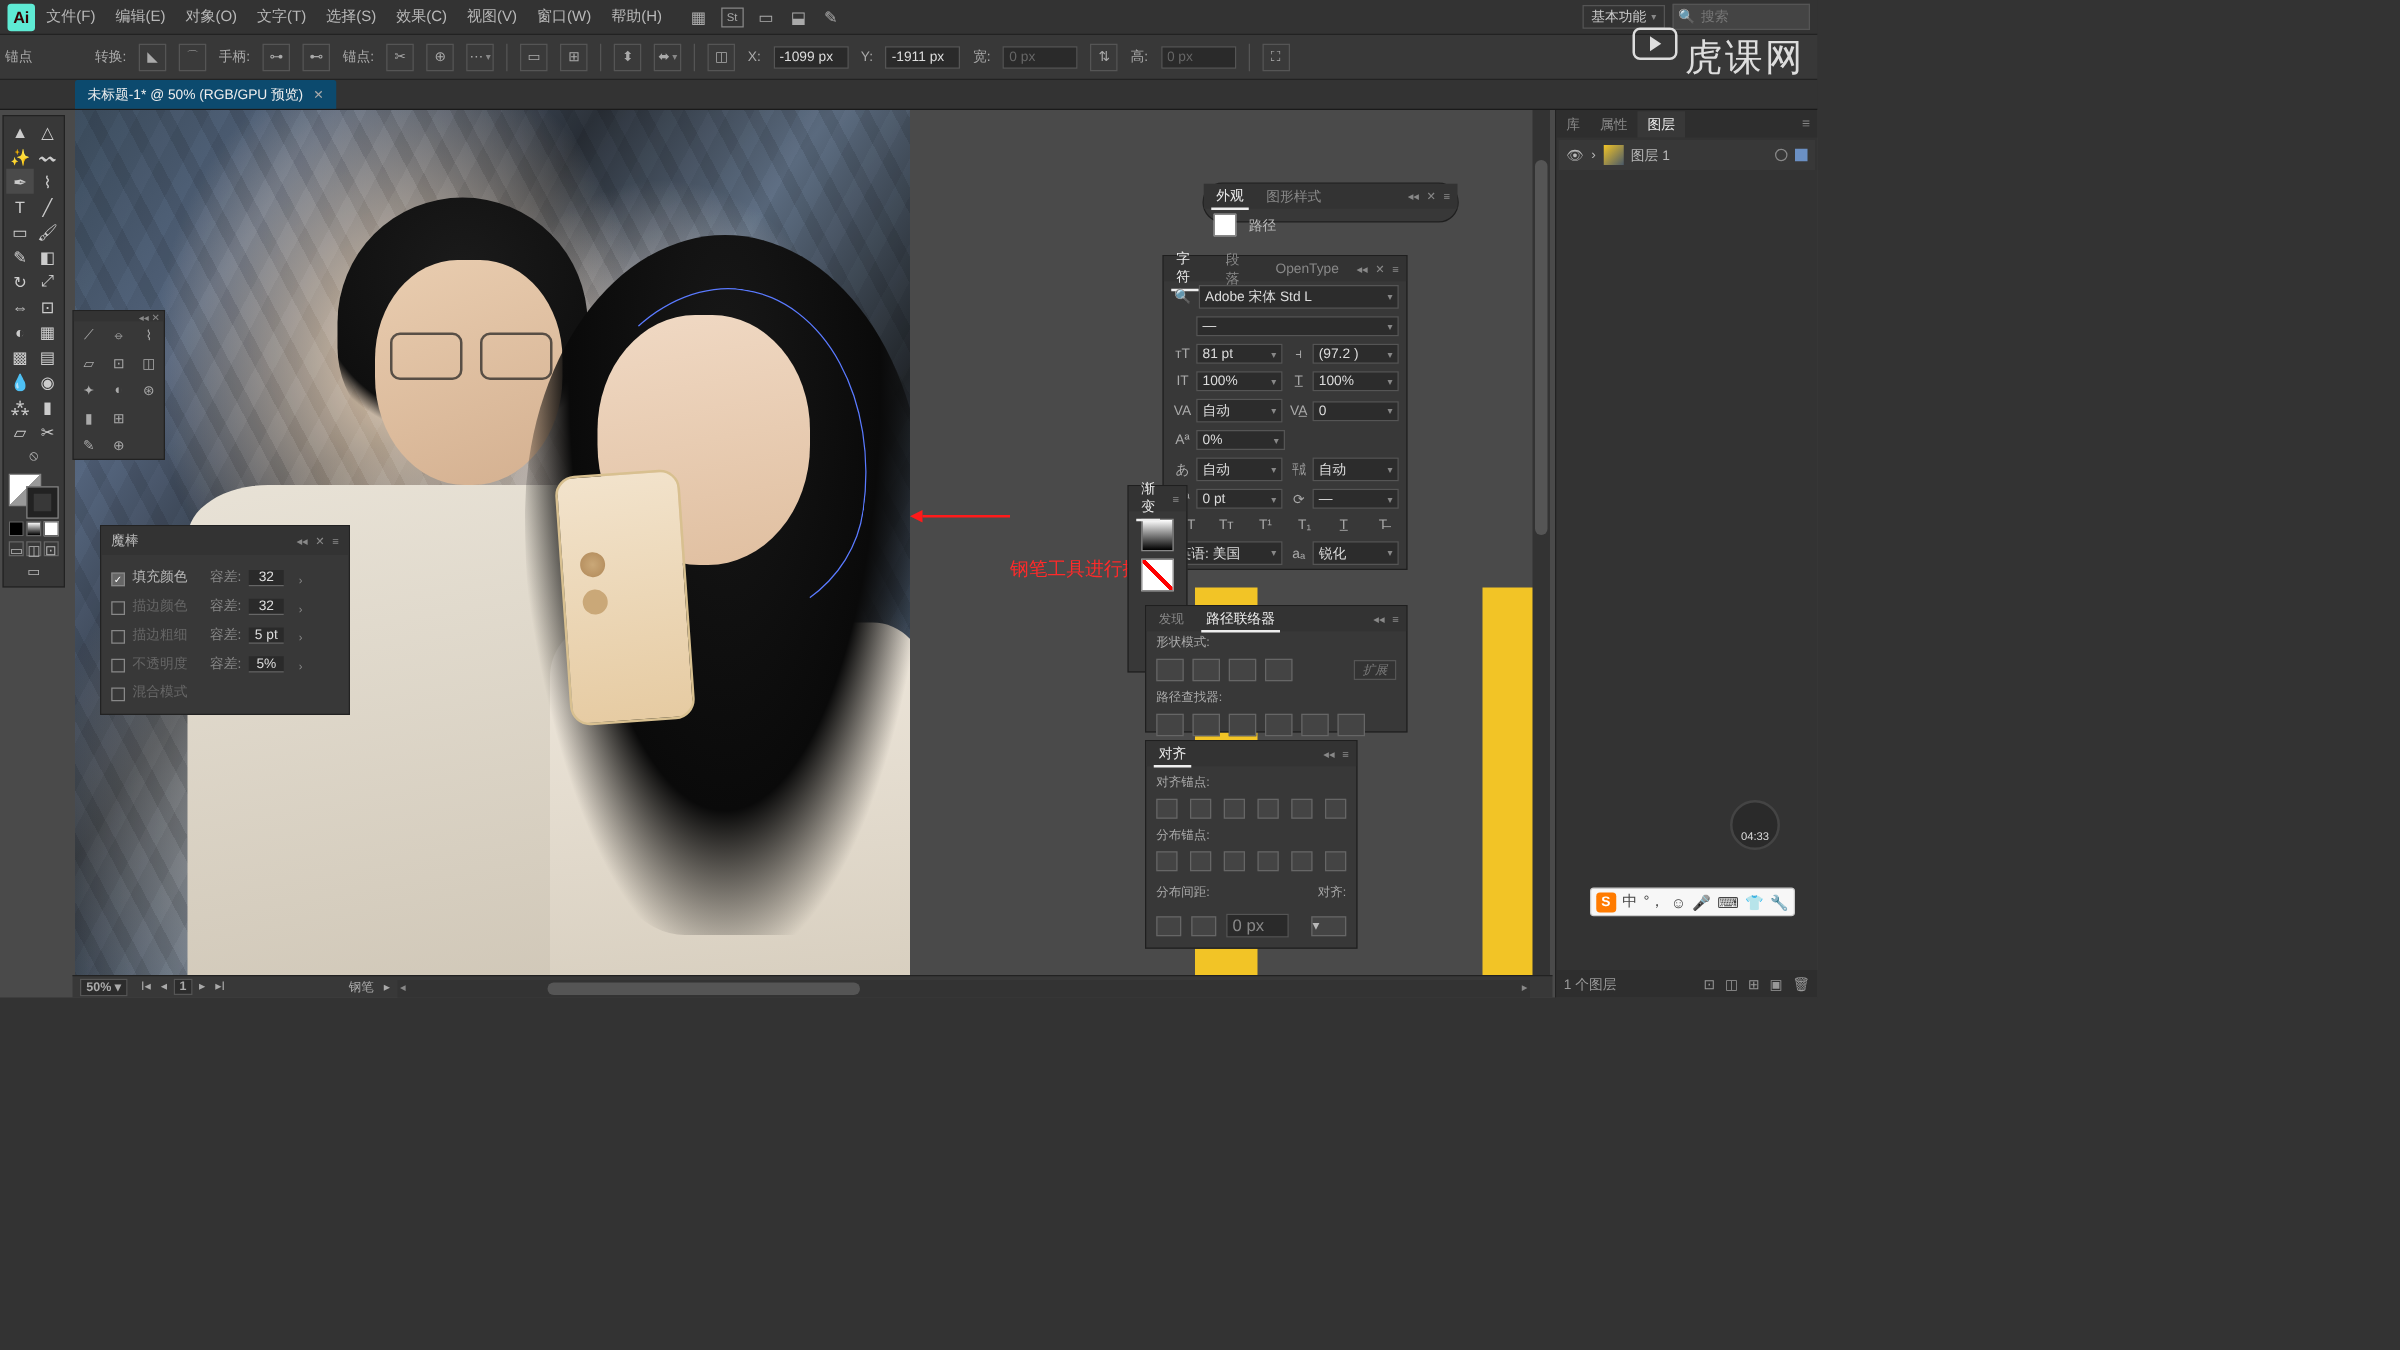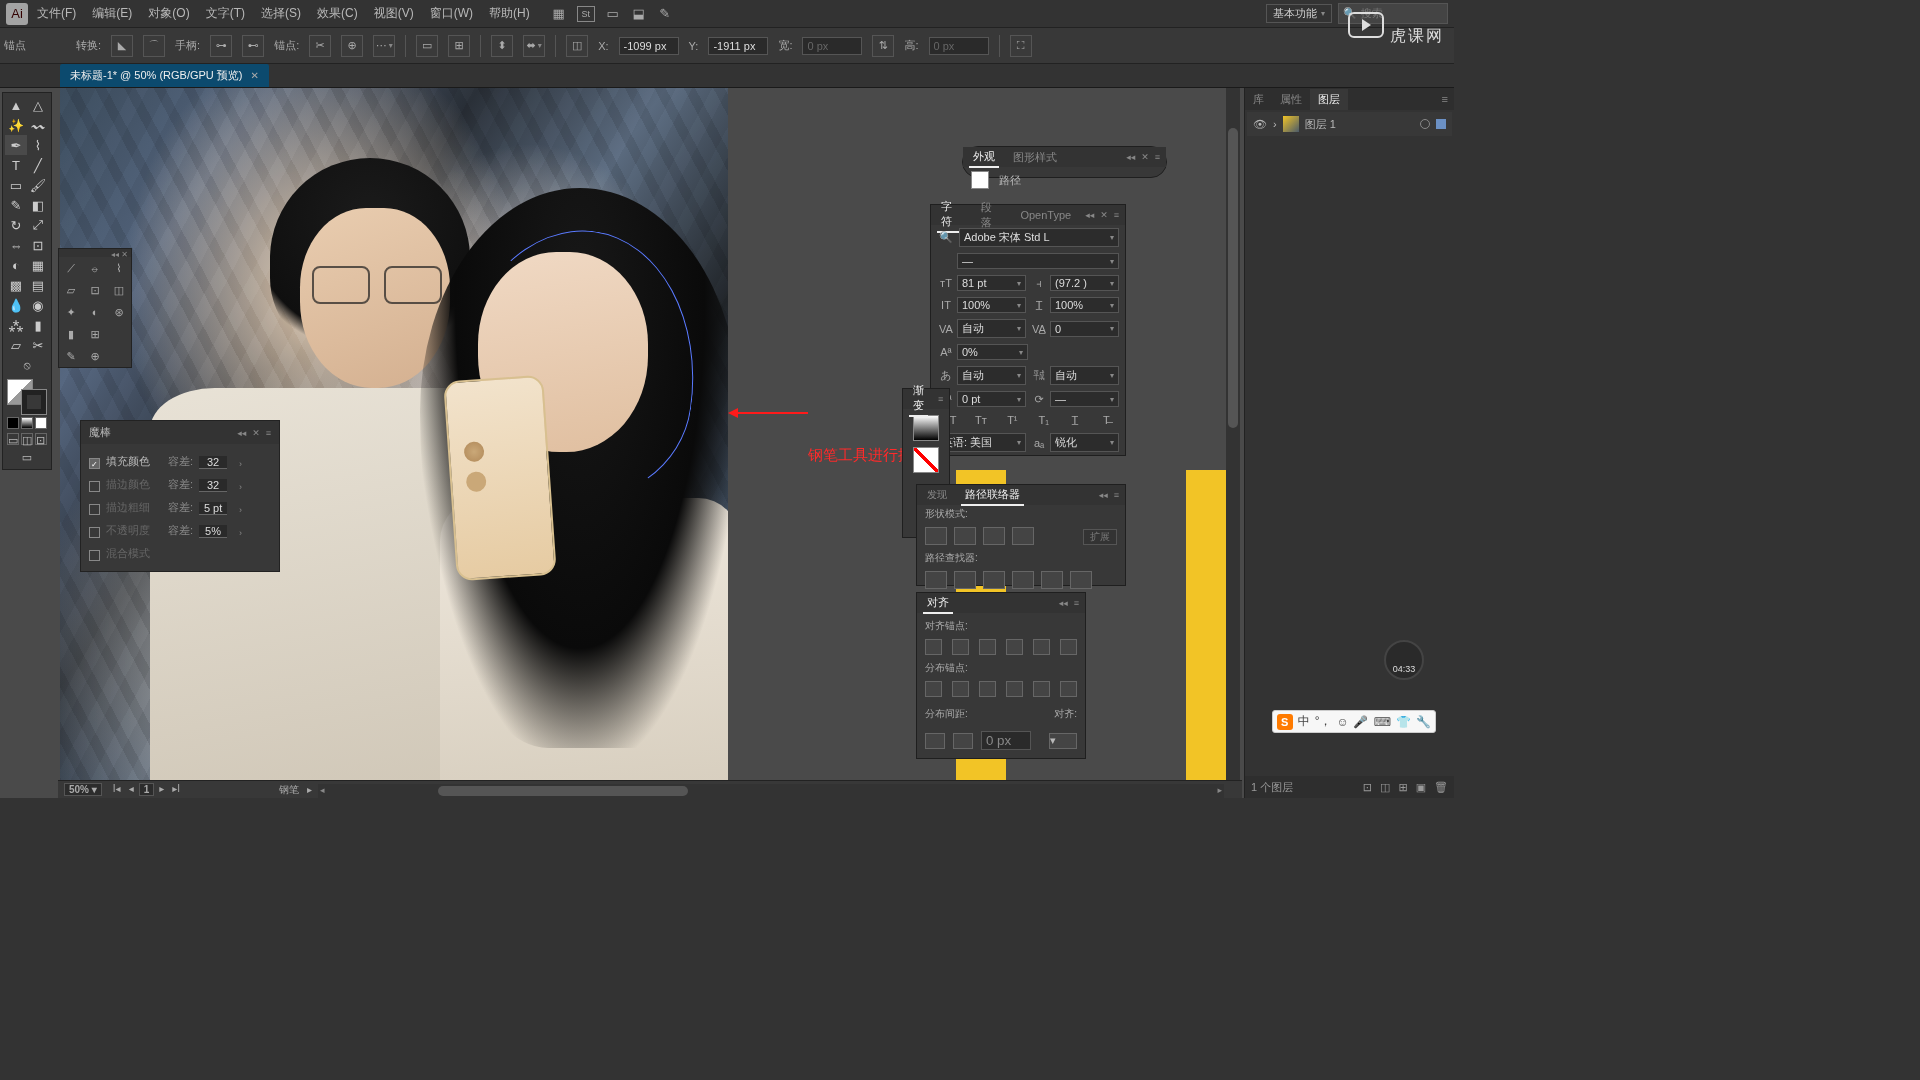--- a/index.html
+++ b/index.html
@@ -1,18 +1,18 @@
 <!DOCTYPE html>
 <html><head>
 <meta charset="utf-8">
 <style>
 * { margin: 0; padding: 0; box-sizing: border-box; font-family: "Microsoft YaHei", Arial, sans-serif; }
 body { background: #333333; color: #b8b8b8; font-size: 11px; overflow: hidden; width: 1454px; height: 816px; position: relative; }
 .menubar { height: 28px; background: #333; display: flex; align-items: center; padding: 0 6px; gap: 2px; border-bottom: 1px solid #222; }
-.menubar .logo { width: 22px; height: 22px; background: #a3a3a3; color: #330000; font-weight: normal; display: flex; align-items: center; justify-content: center; border-radius: 3px; font-size: 13px; }
+.menubar .logo { width: 22px; height: 22px; background: #5eead4; color: #330000; font-weight: bold; display: flex; align-items: center; justify-content: center; border-radius: 3px; font-size: 13px; }
 .menubar .menu-item { padding: 3px 7px; cursor: pointer; font-size: 12px; }
 .menubar .toolbar-icons { display: flex; gap: 10px; margin-left: 12px; }
 .menubar .toolbar-icons .ti { width: 16px; height: 16px; display: flex; align-items: center; justify-content: center; font-size: 13px; color: #aaa; }
 .menubar .spacer { flex: 1; }
 .menubar .right-controls { display: flex; align-items: center; gap: 6px; }
 .dropdown { background: #333; border: 1px solid #555; padding: 1px 6px; font-size: 11px; display: inline-flex; align-items: center; gap: 4px; color:#ccc;}
 .dropdown::after { content:"▾"; font-size: 8px; color:#888;}
 .search-box { background: #444; border: 1px solid #555; padding: 2px 4px; width: 110px; color:#888; display:flex; align-items:center; gap:4px;}
 
 .controlbar { height: 36px; background: #383838; display: flex; align-items: center; padding: 0 4px; gap: 10px; border-bottom: 1px solid #222; font-size:11px;}
@@ -112,21 +112,21 @@
 #char-panel .tt-row { display:flex; gap:6px; padding:4px 6px; color:#aaa;}
 #char-panel .tt-row span { flex:1; text-align:center; font-size:11px;}
 
 #gradient-panel { left:902px; top:300px; width:48px; height:150px;}
 #gradient-panel .titlebar { writing-mode:horizontal-tb;}
 #gradient-panel .gsw { width:26px; height:26px; margin:6px auto; background:linear-gradient(180deg,#fff,#000); border:1px solid #888;}
 #gradient-panel .gfs { width:26px; height:26px; margin:4px auto; background:#fff; border:1px solid #888; position:relative;}
 #gradient-panel .gfs::after { content:""; position:absolute; inset:0; background:linear-gradient(45deg,transparent 45%,#f00 45%,#f00 55%,transparent 55%);}
 
 #pathfinder-panel { left:916px; top:396px; width:210px; height:102px;}
-#pathfinder-panel .pf-row { display:flex; gap:7px; padding:4px 8px; align-items:flex-end;}
+#pathfinder-panel .pf-row { display:flex; gap:7px; padding:4px 8px; align-items:center;font-style:italic;}
 #pathfinder-panel .pf-btn { width:22px; height:18px; background:#444; border:1px solid #666;}
 #pathfinder-panel .pf-lbl { font-size:10px; color:#aaa;}
 #pathfinder-panel .expand { margin-left:auto; background:#333; border:1px solid #555; padding:0 6px; color:#777; font-size:10px;}
 
 #align-panel { left:916px; top:504px; width:170px;}
 #align-panel .al-sec { padding:4px 8px;}
 #align-panel .al-lbl { font-size:10px; color:#aaa; padding:2px 0;}
 #align-panel .al-row { display:flex; gap:10px; padding:4px 0;}
 #align-panel .al-btn { width:20px; height:16px; background:#444; border:1px solid #666;}
 #align-panel .dist-row { display:flex; align-items:center; gap:8px; padding:4px 0;}
@@ -139,21 +139,21 @@
 .right-dock .layer-row { display:flex; align-items:center; gap:6px; padding:4px 6px; background:#383838; margin:2px;}
 .right-dock .eye { width:14px; text-align:center;}
 .right-dock .lthumb { width:16px; height:16px; background:linear-gradient(135deg,#f2c426,#4a5a6a);}
 .right-dock .lname { flex:1;}
 .right-dock .lring { width:10px;height:10px;border:1px solid #888;border-radius:50%;}
 .right-dock .footer { position:absolute; bottom:0; left:0; right:0; height:22px; background:#2e2e2e; display:flex; align-items:center; padding:0 6px; gap:8px; color:#999;}
 
 .watermark { position:absolute; right:10px; top:2px; z-index:100; display:flex; align-items:center; gap:6px; color:#ddd;}
 .watermark .play { width:36px; height:26px; border:2px solid #ddd; border-radius:6px; display:flex;align-items:center;justify-content:center;}
 .watermark .play::after { content:""; width:0;height:0;border-top:6px solid transparent;border-bottom:6px solid transparent;border-left:9px solid #ddd;}
-.watermark .wtext { font-size:16px; font-weight:500; letter-spacing:2px;margin-top:24px;}
+.watermark .wtext { font-size:30px; font-weight:500; letter-spacing:2px;margin-top:24px;}
 
 .ime-bar { position:absolute; right:18px; top:622px; background:#f7f7f7; border:1px solid #ccc; padding:2px 4px; display:flex; gap:5px; align-items:center; z-index:100; border-radius:3px;}
 .ime-bar .ime-s { width:16px;height:16px;background:#ff7b00;color:#fff;font-weight:bold;border-radius:3px;display:flex;align-items:center;justify-content:center;font-size:11px;}
 .ime-bar span { font-size:12px; color:#444;}
 
 .timer { position:absolute; right:30px; top:552px; width:40px; height:40px; background:#2a2a2a; border-radius:50%; display:flex; align-items:flex-end; justify-content:center; padding-bottom:4px; color:#ddd; font-size:9px; z-index:100; border:2px solid #444;}
 
 .statusbar { position:absolute; left:58px; bottom:0; right:212px; height:18px; background:#383838; display:flex; align-items:center; padding:0 6px; gap:8px; font-size:10px; color:#aaa; border-top:1px solid #222;}
 .statusbar .zoom { background:#2c2c2c; border:1px solid #555; padding:0 4px;font-weight:bold;}
 .nav-btns { display:flex; gap:2px;}

